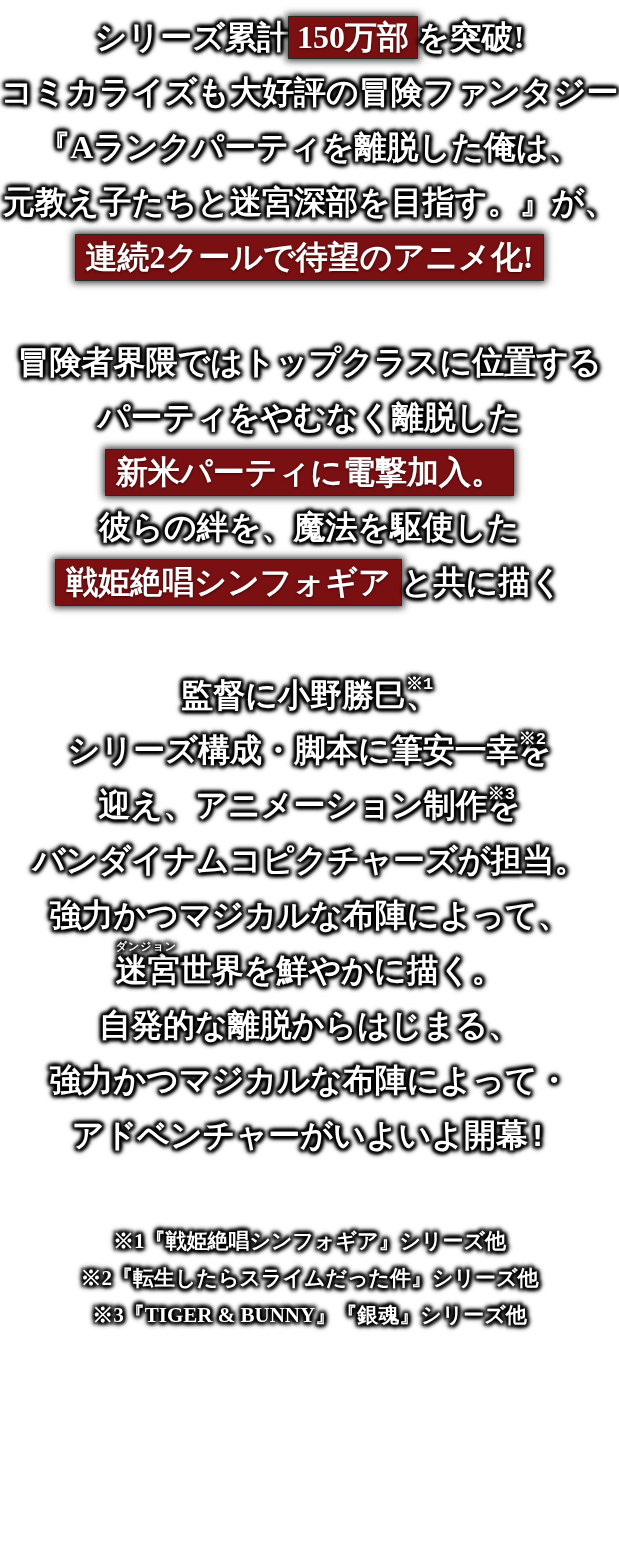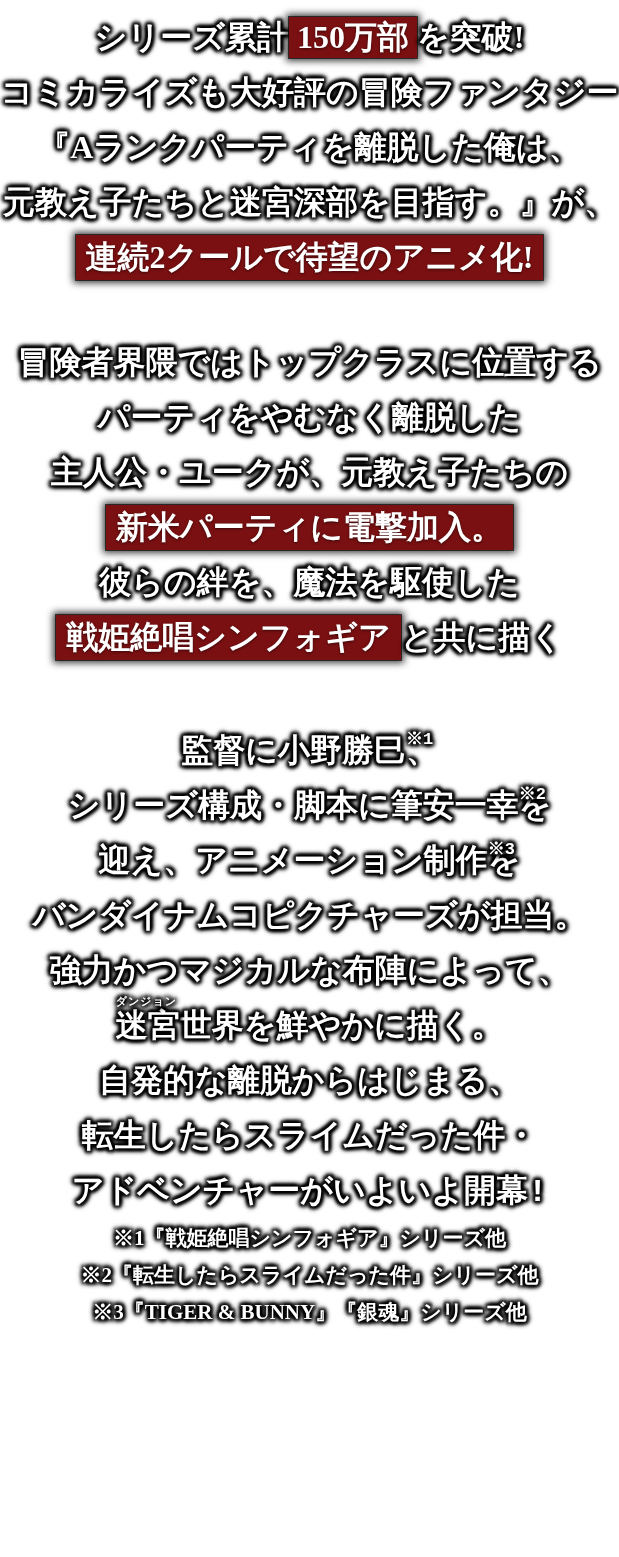--- a/index.html
+++ b/index.html
@@ -29,21 +29,21 @@
       -2px -2px 3px rgba(0,0,0,0.90),
       3px 0 4px rgba(0,0,0,0.85),
       -3px 0 4px rgba(0,0,0,0.85),
       0 3px 4px rgba(0,0,0,0.85),
       0 -3px 4px rgba(0,0,0,0.85);
   }
   p { margin: 0; }
   .line { display: block; white-space: nowrap; }
   .story { margin-top: 50px; }
   .staff { margin-top: 60px; font-family: Liberation Mono, monospace; }
-  .notes { font-size: 21px; line-height: 37px; }
+  .notes { margin-top: 58px; font-size: 21px; line-height: 37px; }
 
   .hl {
     background: #7b1012;
     padding: 4px 10px 5px;
     text-shadow: 0 1px 3px rgba(0,0,0,0.55);
     box-shadow: 0 0 0 1px rgba(0,0,0,0.65), 0 0 7px 3px rgba(0,0,0,0.75);
   }
   .hl-sm { padding: 2px 8px 3px; }
 
   .sup {
@@ -76,35 +76,34 @@
     <span class="line"><span>シリーズ累計</span><span class="hl hl-sm">150万部</span><span>を突破!</span></span>
     <span class="line">コミカライズも大好評の冒険ファンタジー</span>
     <span class="line">『Aランクパーティを離脱した俺は、</span>
     <span class="line">元教え子たちと迷宮深部を目指す。』が、</span>
     <span class="line"><span class="hl">連続2クールで待望のアニメ化!</span></span>
   </p>
 
   <p class="block story">
     <span class="line">冒険者界隈ではトップクラスに位置する</span>
     <span class="line">パーティをやむなく離脱した</span>
-    <span class="line">主人公・ユークが、元教え子たちの</span>
     <span class="line"><span class="hl">新米パーティに電撃加入。</span></span>
     <span class="line">彼らの絆を、魔法を駆使した</span>
     <span class="line"><span class="hl">戦姫絶唱シンフォギア</span><span>と共に描く</span></span>
   </p>
 
   <p class="block staff">
     <span class="line"><span>監督に小野勝巳</span><span class="sup">※1</span><span>、</span></span>
     <span class="line"><span>シリーズ構成・脚本に筆安一幸</span><span class="sup">※2</span><span>を</span></span>
     <span class="line"><span>迎え、アニメーション制作</span><span class="sup">※3</span><span>を</span></span>
     <span class="line">バンダイナムコピクチャーズが担当。</span>
     <span class="line">強力かつマジカルな布陣によって、</span>
     <span class="line"><span class="rb"><span>迷宮</span><span class="rt">ダンジョン</span></span><span>世界を鮮やかに描く。</span></span>
     <span class="line">自発的な離脱からはじまる、</span>
-    <span class="line">転生したらスライムだった件・</span>
+    <span class="line">強力かつマジカルな布陣によって・</span>
     <span class="line">アドベンチャーがいよいよ開幕!</span>
   </p>
 
   <p class="block notes">
     <span class="line">※1『戦姫絶唱シンフォギア』シリーズ他</span>
     <span class="line">※2『転生したらスライムだった件』シリーズ他</span>
     <span class="line">※3『TIGER &amp; BUNNY』『銀魂』シリーズ他</span>
   </p>
 
 </div>

